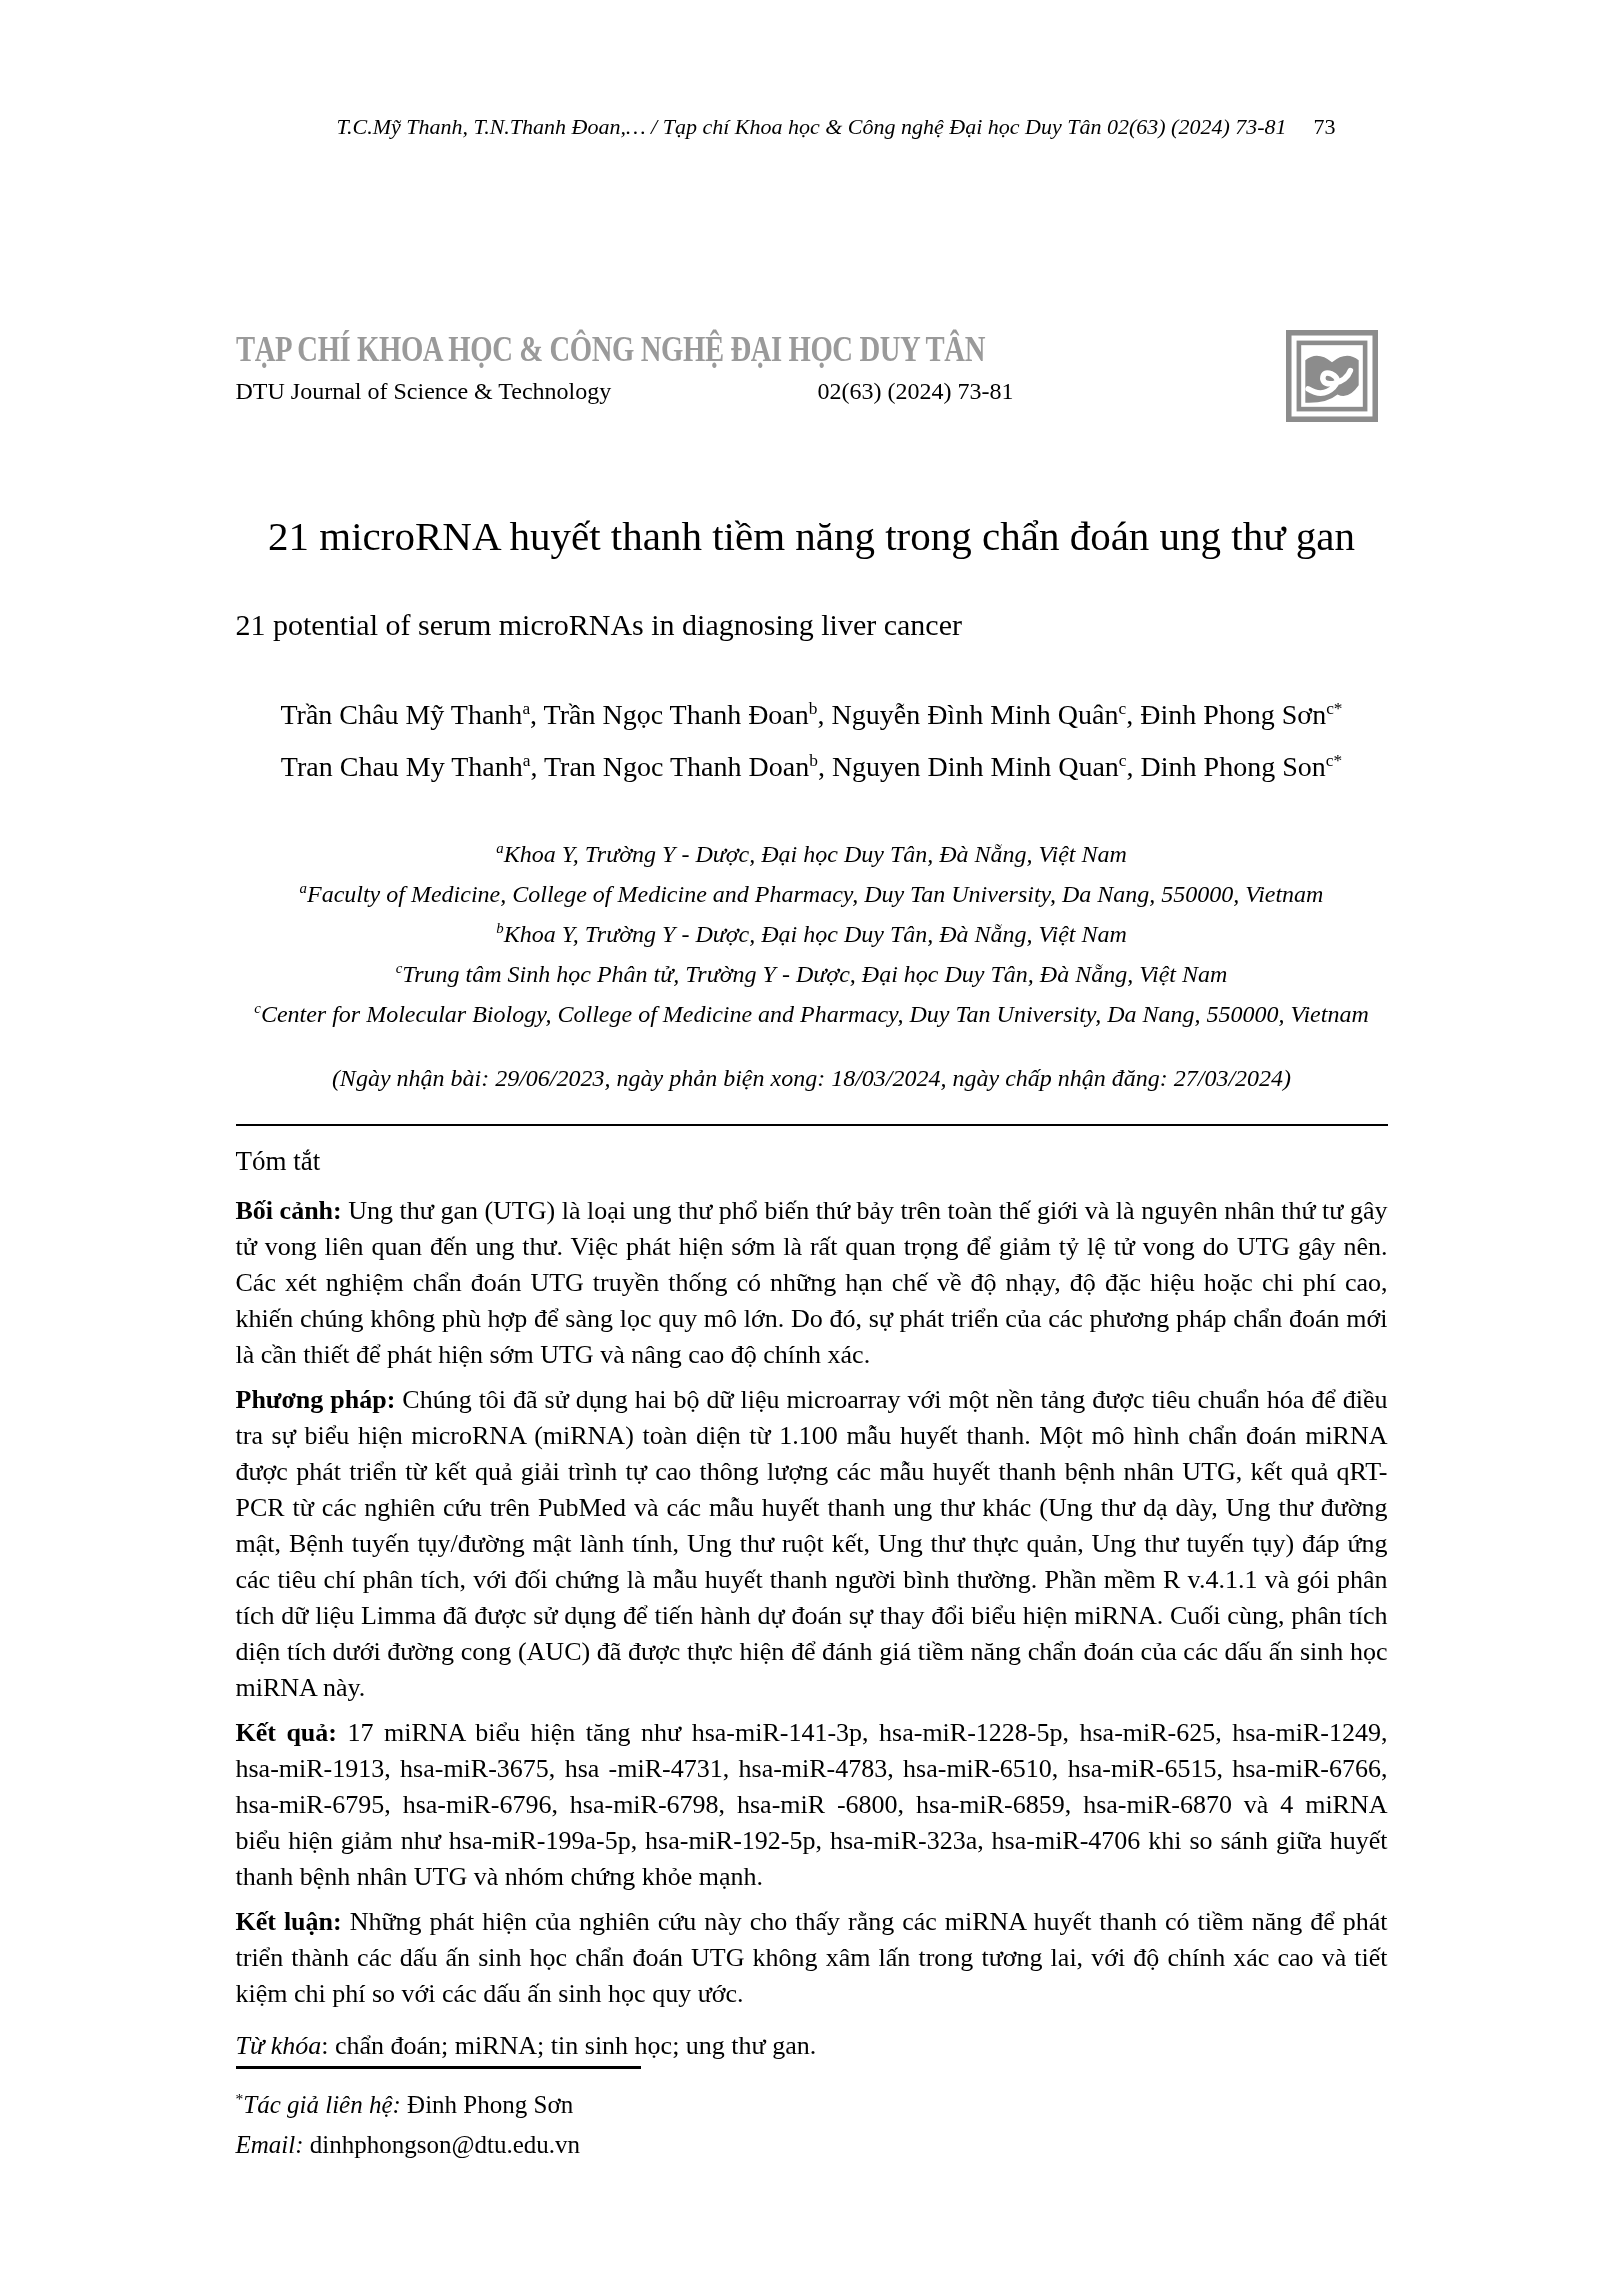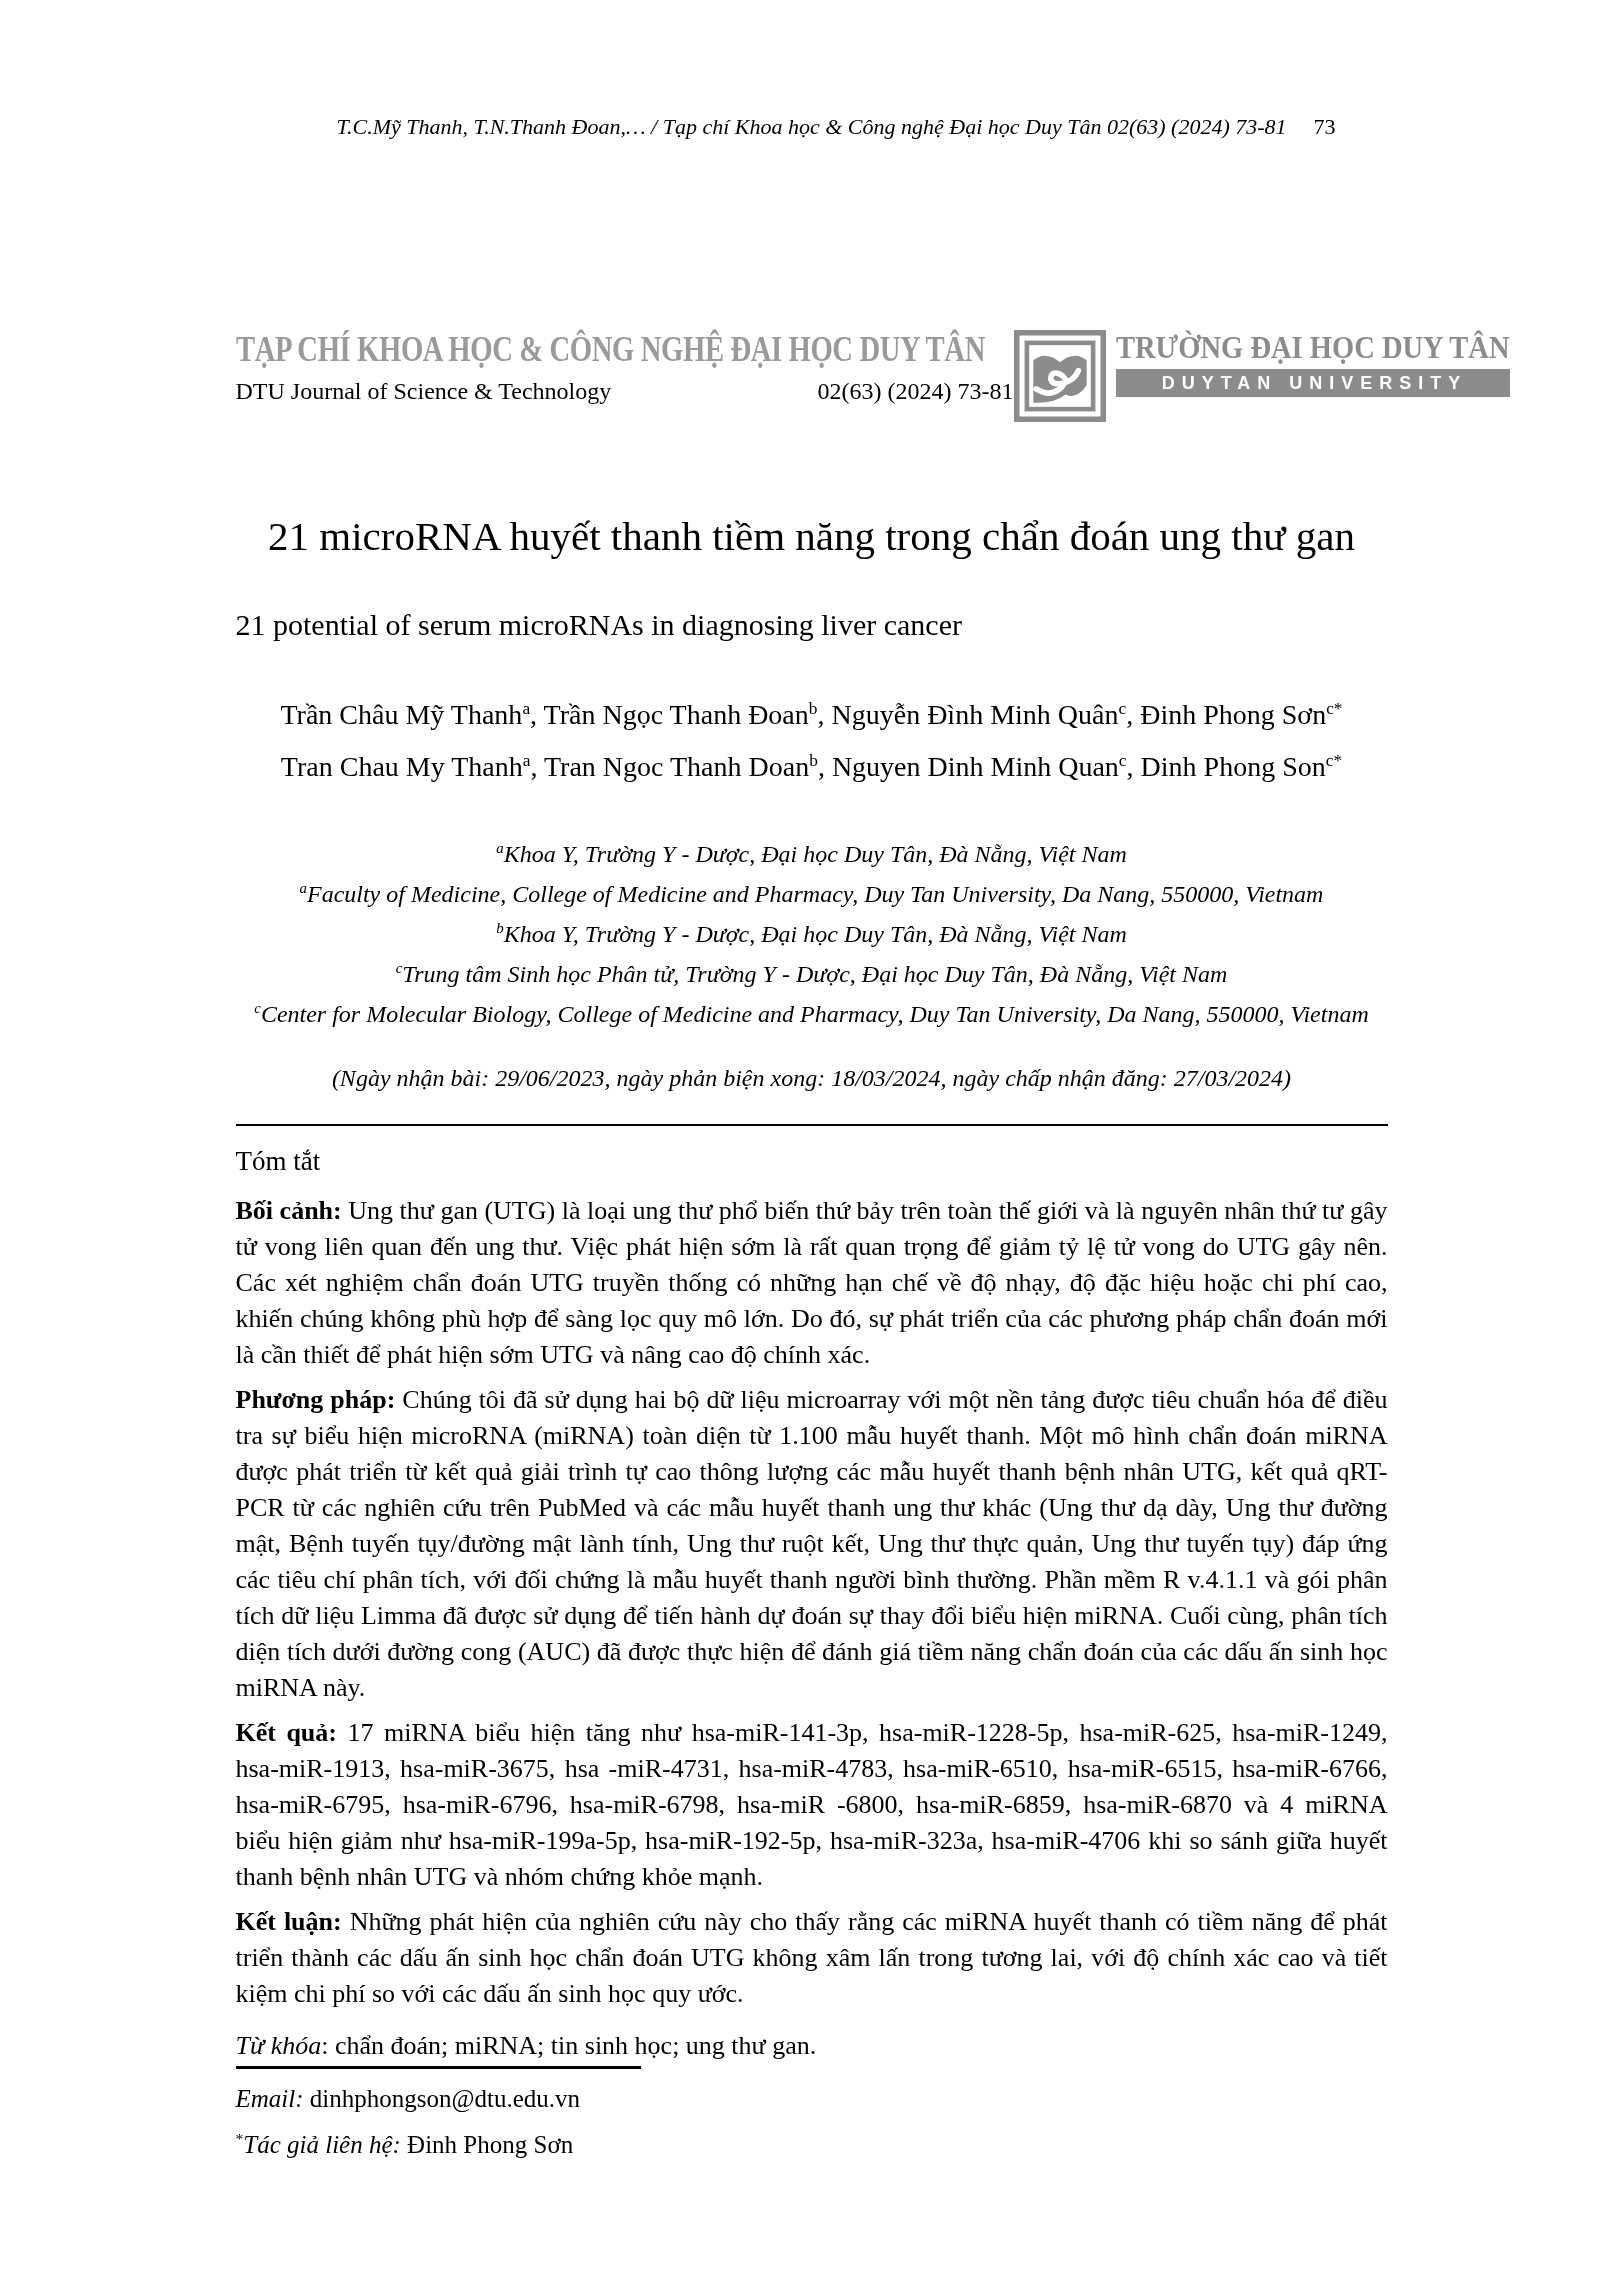--- a/index.html
+++ b/index.html
@@ -83,26 +83,20 @@
     </div>
     <div class="jh-right">
       <div class="logo-box">
         <svg viewBox="0 0 100 100" xmlns="http://www.w3.org/2000/svg">
           <rect x="3" y="3" width="94" height="94" fill="none" stroke="#8c8c8c" stroke-width="6"></rect>
           <rect x="14" y="14" width="72" height="72" fill="none" stroke="#8c8c8c" stroke-width="5"></rect>
           <path d="M21 79 V33 Q34 22 50 35 Q66 22 79 33 V60 Q68 76 56 70 Q44 80 21 79 Z" fill="#8c8c8c"></path>
           <path d="M24 64 Q40 74 52 62 Q60 53 50 48 Q40 44 40 53 Q41 60 52 58 Q66 55 70 44" stroke="#ffffff" stroke-width="6" fill="none" stroke-linecap="round"></path>
         </svg>
       </div>
-      <div class="univ-col">
-        <div class="univ-name-wrap">
-          <span class="univ-name">TRƯỜNG ĐẠI HỌC DUY TÂN</span>
-        </div>
-        <div class="univ-banner">DUYTAN UNIVERSITY</div>
-      </div>
     </div>
   </div>
 
   <div class="article-title">21 microRNA huyết thanh tiềm năng trong chẩn đoán ung thư gan</div>
   <div class="article-title-en">21 potential of serum microRNAs in diagnosing liver cancer</div>
 
   <div class="authors">
     <div><span>Trần Châu Mỹ Thanh</span><sup>a</sup>, <span>Trần Ngọc Thanh Đoan</span><sup>b</sup>, <span>Nguyễn Đình Minh Quân</span><sup>c</sup>, <span>Đinh Phong Sơn</span><sup>c*</sup></div>
     <div><span>Tran Chau My Thanh</span><sup>a</sup>, <span>Tran Ngoc Thanh Doan</span><sup>b</sup>, <span>Nguyen Dinh Minh Quan</span><sup>c</sup>, <span>Dinh Phong Son</span><sup>c*</sup></div>
   </div>
@@ -127,17 +121,17 @@
         <p><b>Kết quả:</b><span> 17 miRNA biểu hiện tăng như hsa-miR-141-3p, hsa-miR-1228-5p, hsa-miR-625, hsa-miR-1249, hsa-miR-1913, hsa-miR-3675, hsa -miR-4731, hsa-miR-4783, hsa-miR-6510, hsa-miR-6515, hsa-miR-6766, hsa-miR-6795, hsa-miR-6796, hsa-miR-6798, hsa-miR -6800, hsa-miR-6859, hsa-miR-6870 và 4 miRNA biểu hiện giảm như hsa-miR-199a-5p, hsa-miR-192-5p, hsa-miR-323a, hsa-miR-4706 khi so sánh giữa huyết thanh bệnh nhân UTG và nhóm chứng khỏe mạnh.</span></p>
         <p><b>Kết luận:</b><span> Những phát hiện của nghiên cứu này cho thấy rằng các miRNA huyết thanh có tiềm năng để phát triển thành các dấu ấn sinh học chẩn đoán UTG không xâm lấn trong tương lai, với độ chính xác cao và tiết kiệm chi phí so với các dấu ấn sinh học quy ước.</span></p>
       </div>
     <p class="keywords">
       <i>Từ khóa</i><span>: chẩn đoán; miRNA; tin sinh học; ung thư gan.</span>
     </p>
   </div>
 
   <div class="footnote">
     <div class="footnote-rule"></div>
+    <p><sup>*</sup><i>Tác giả liên hệ:</i><span> Đinh Phong Sơn</span></p>
     <p><i>Email:</i><span> dinhphongson@dtu.edu.vn</span></p>
-    <p><sup>*</sup><i>Tác giả liên hệ:</i><span> Đinh Phong Sơn</span></p>
   </div>
 
 </div>
 
 </body></html>

